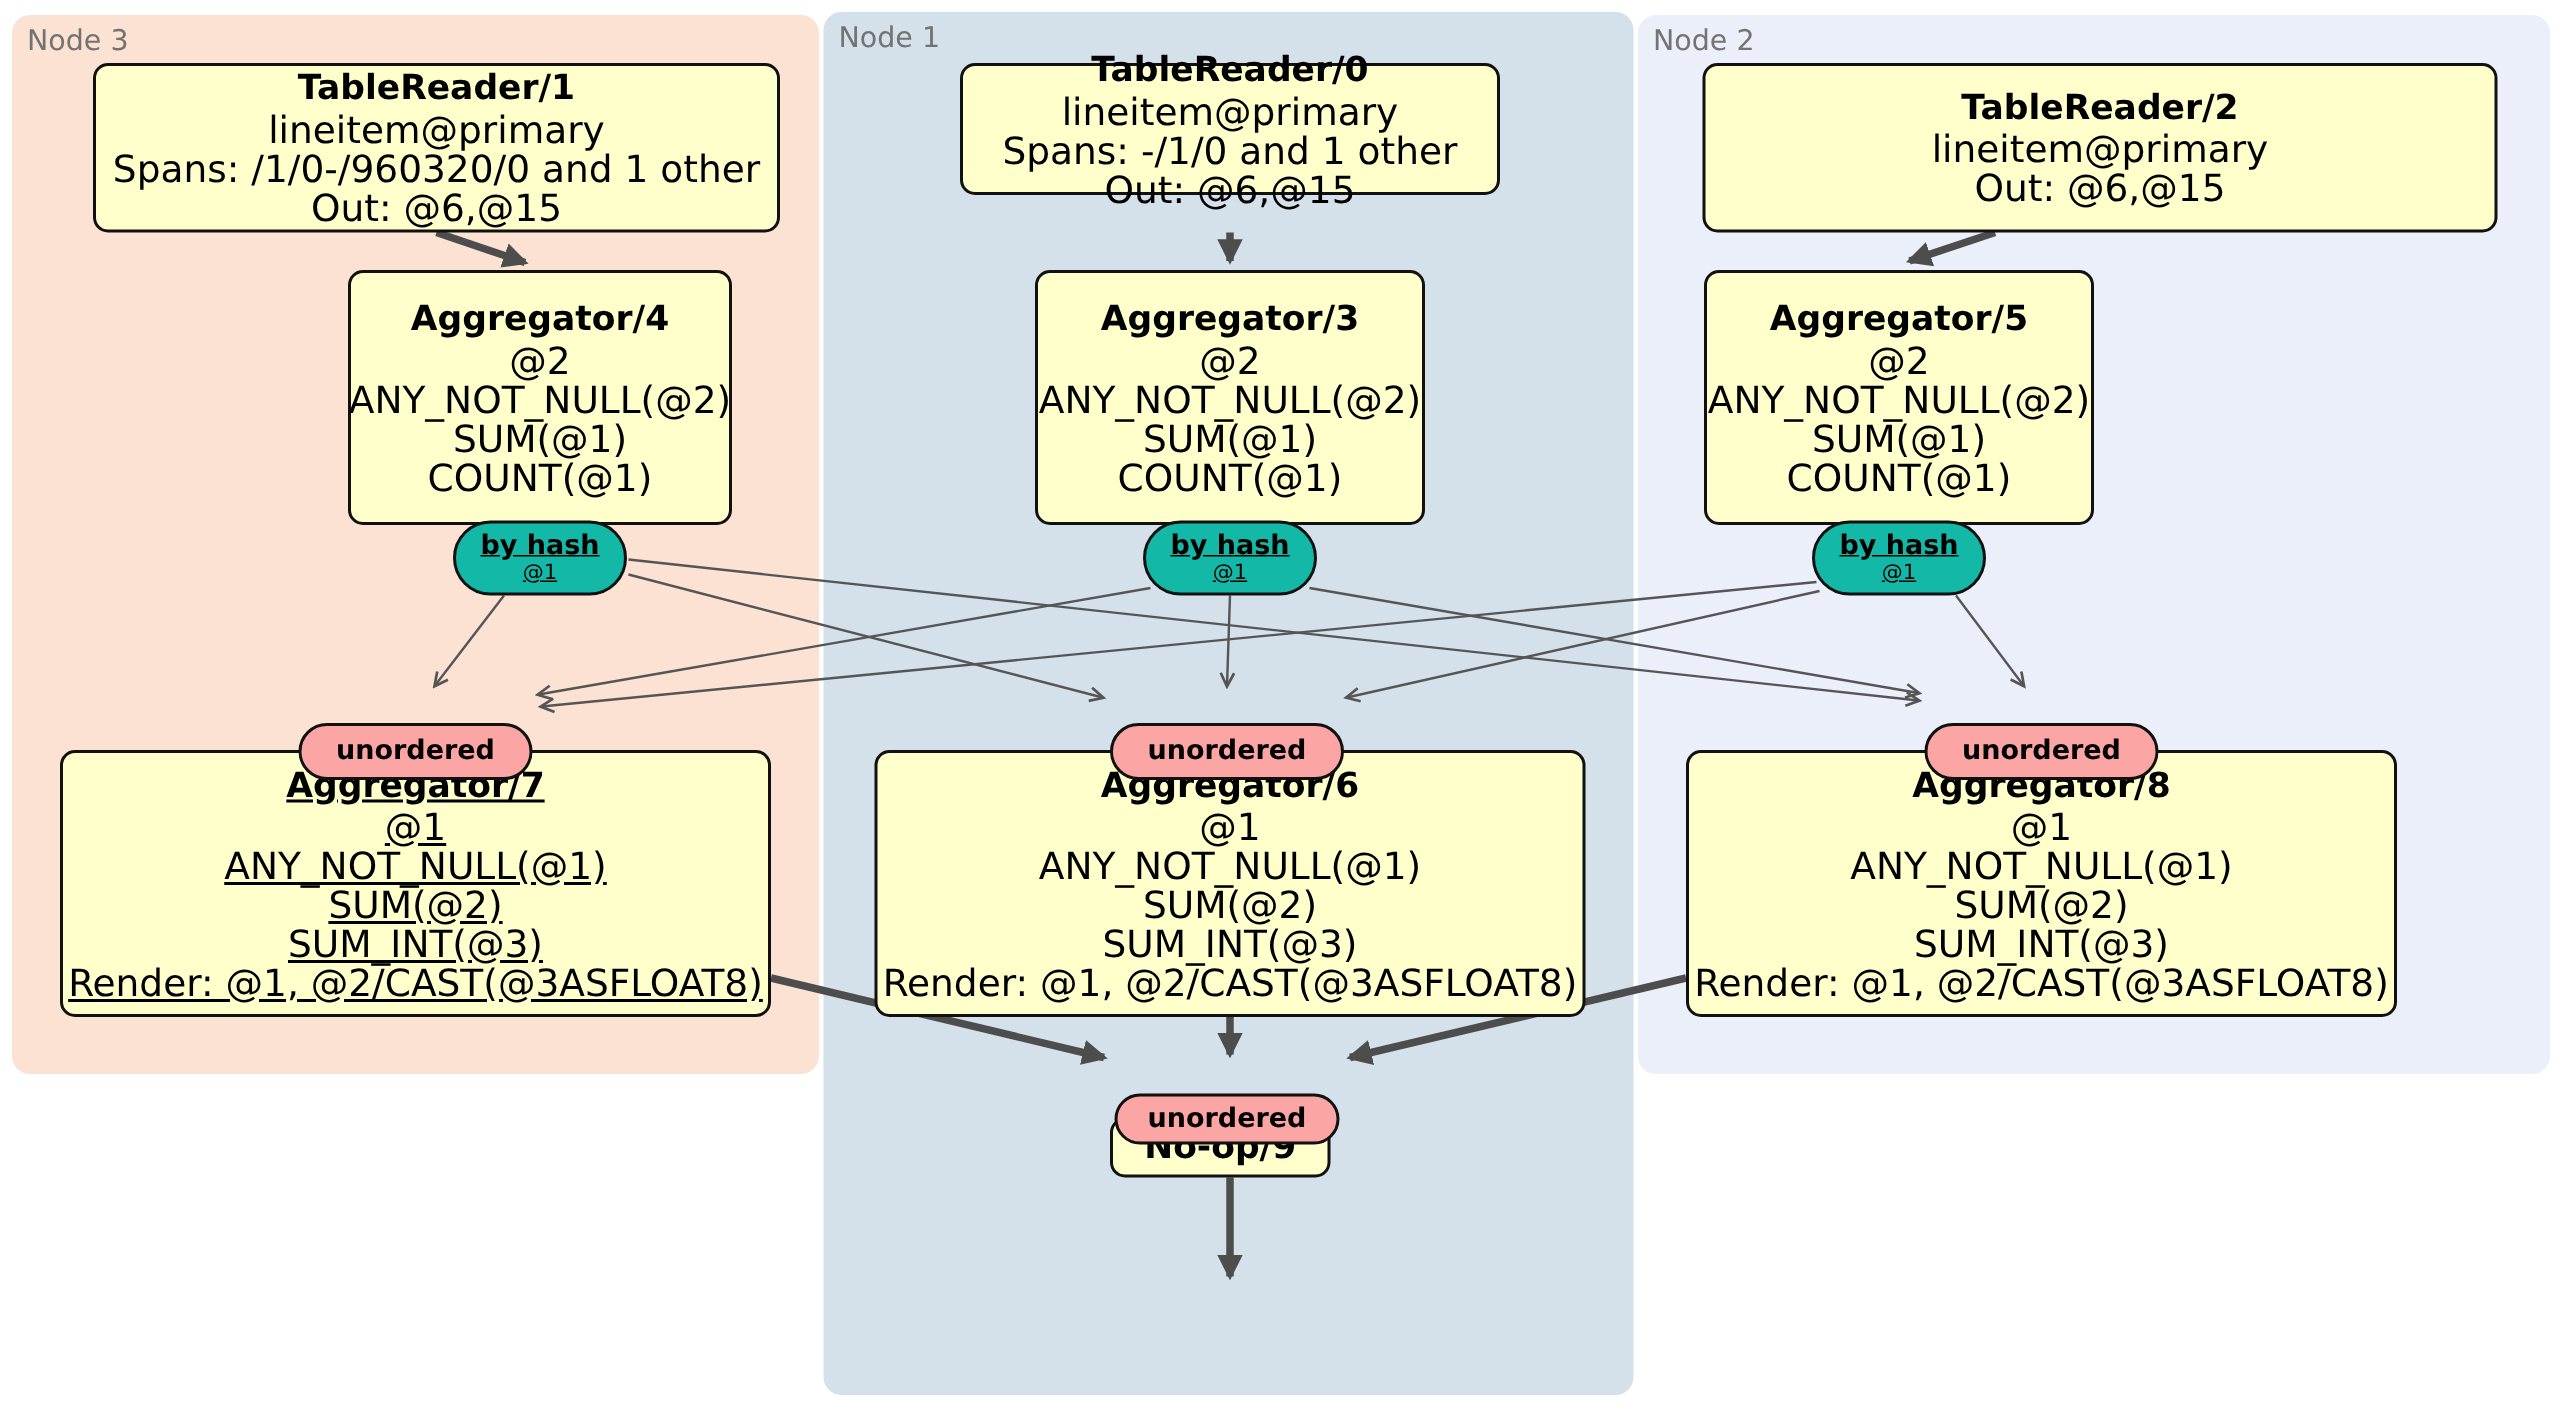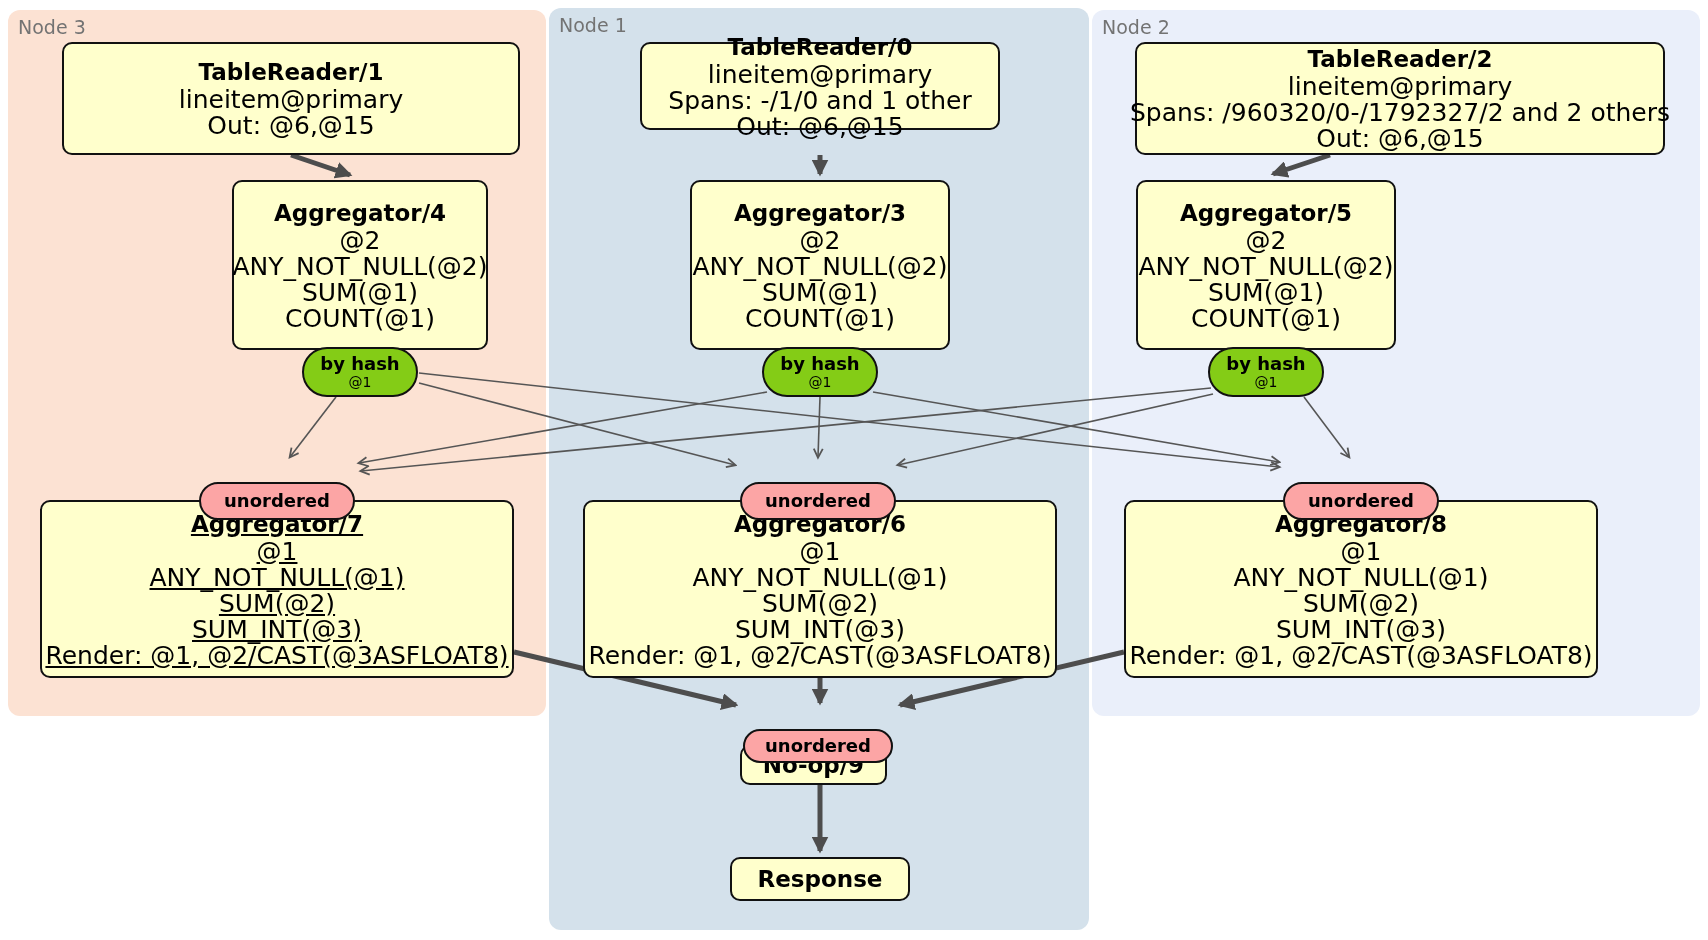--- a/index.html
+++ b/index.html
@@ -15,21 +15,21 @@
     display:flex;flex-direction:column;align-items:center;justify-content:center;
     text-align:center;line-height:27px;box-sizing:border-box;
   }
   .box-title{font-size:23px;font-weight:bold;line-height:29px;white-space:nowrap;}
   .box-line{font-size:25px;line-height:26px;white-space:nowrap;}
   .pill{
     position:absolute;z-index:4;border:2px solid #111;border-radius:26px;
     display:flex;flex-direction:column;align-items:center;justify-content:center;
     box-sizing:border-box;text-align:center;
   }
-  .pill-orange{background:#84cc16;}
+  .pill-orange{background:#14b8a6;text-decoration:underline;}
   .pill-blue{background:#fca5a5;margin-top:20px;}
   .pill-label{font-size:18px;font-weight:bold;line-height:20px;white-space:nowrap;}
   .pill-sub{font-size:14px;line-height:16px;}
 </style>
 </head>
 <body>
 
 <div class="canvas">
 
   <div class="region" style="left:8px;top:10px;width:538px;height:706px;background:#fce2d3;">
@@ -71,32 +71,32 @@
       <path d="M873,392 L1279,462" marker-end="url(#mthin)"></path>
       <path d="M1211,388 L361,471" marker-end="url(#mthin)"></path>
       <path d="M1213,394 L898,465" marker-end="url(#mthin)"></path>
       <path d="M1304,397 L1349,457" marker-end="url(#mthin)"></path>
     </g>
   </svg>
 
   <div class="box" style="left:62px;top:42px;width:458px;height:113px;">
     <div class="box-title">TableReader/1</div>
     <div class="box-line">lineitem@primary</div>
+    <div class="box-line">Spans: /1/0-/960320/0 and 1 other</div>
     <div class="box-line">Out: @6,@15</div>
   </div>
   <div class="box" style="left:640px;top:42px;width:360px;height:88px;">
     <div class="box-title">TableReader/0</div>
     <div class="box-line">lineitem@primary</div>
     <div class="box-line">Spans: -/1/0 and 1 other</div>
     <div class="box-line">Out: @6,@15</div>
   </div>
   <div class="box" style="left:1135px;top:42px;width:530px;height:113px;">
     <div class="box-title">TableReader/2</div>
     <div class="box-line">lineitem@primary</div>
-    <div class="box-line">Spans: /960320/0-/1792327/2 and 2 others</div>
     <div class="box-line">Out: @6,@15</div>
   </div>
 
   <div class="box" style="left:232px;top:180px;width:256px;height:170px;">
     <div class="box-title">Aggregator/4</div>
     <div class="box-line">@2</div>
     <div class="box-line">ANY_NOT_NULL(@2)</div>
     <div class="box-line">SUM(@1)</div>
     <div class="box-line">COUNT(@1)</div>
   </div>
@@ -162,17 +162,14 @@
     <div class="box-line">SUM_INT(@3)</div>
     <div class="box-line">Render: @1, @2/CAST(@3ASFLOAT8)</div>
   </div>
 
   <div class="pill pill-blue" style="left:743px;top:709px;width:150px;height:34px;">
     <div class="pill-label">unordered</div>
   </div>
   <div class="box" style="left:740px;top:745px;width:147px;height:40px;">
     <div class="box-title">No-op/9</div>
   </div>
-  <div class="box" style="left:730px;top:857px;width:180px;height:44px;">
-    <div class="box-title">Response</div>
-  </div>
 
 </div>
 
 </body></html>

